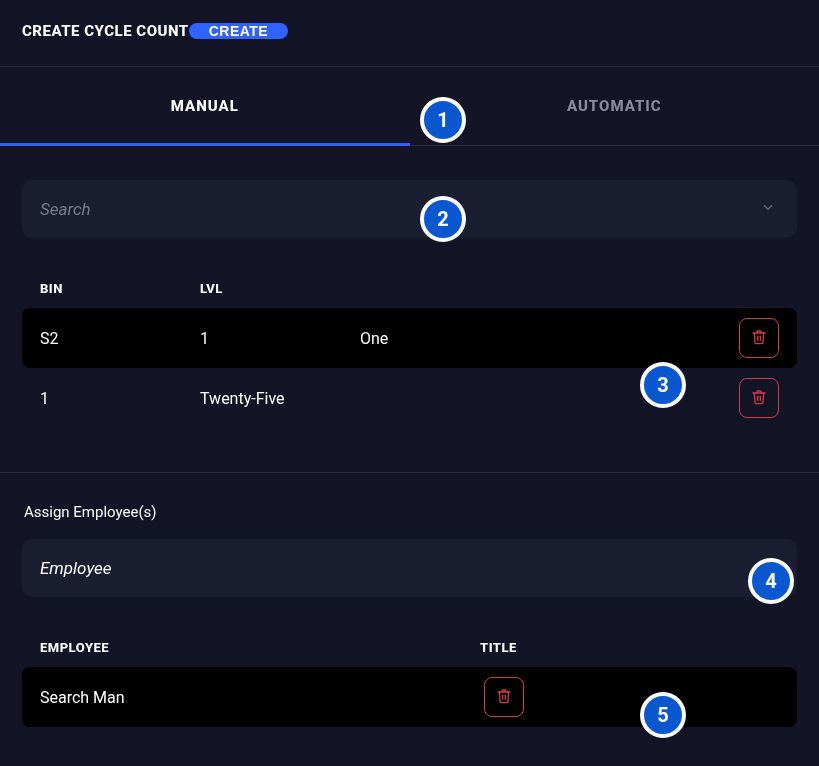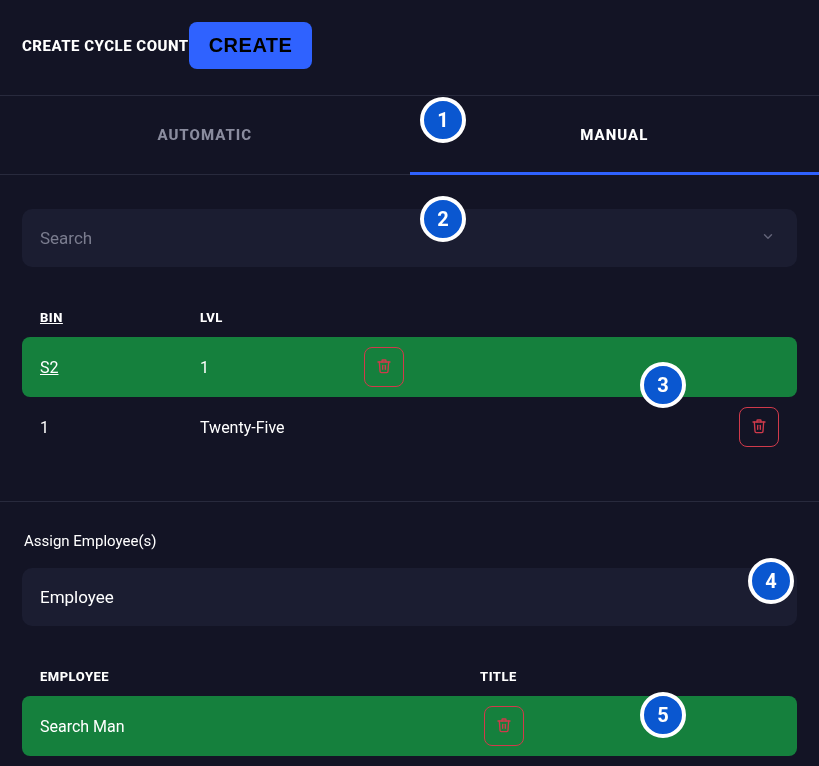--- a/index.html
+++ b/index.html
@@ -21,25 +21,25 @@
     padding: 22px 22px 26px 22px;
   }
   .page-title {
     font-size: 15px;
     font-weight: 800;
     letter-spacing: 0.5px;
     color: #fff;
   }
   .create-btn {
     background: #2f62ff;
-    color: #000000;
+    color: #fef9c3;
     border: none;
     border-radius: 8px;
-    padding: 12px 20px;
-    font-size: 20px;
+    padding: 0 20px;
+    font-size: 14px;
     font-weight: 700;
     letter-spacing: 0.5px;
     cursor: pointer;
   }
 
   .divider {
     height: 1px;
     background: #282a3d;
     width: 100%;
   }
@@ -81,20 +81,21 @@
 
   
   .field {
     background: #1b1d31;
     border-radius: 10px;
     height: 58px;
     display: flex;
     align-items: center;
     padding: 0 18px;
     position: relative;
+    font-style: italic;
   }
   .field.search-field .placeholder {
     color: #7a7c8e;
     font-size: 17px;
   }
   .field.employee-field {
     height: 58px;
   }
   .field.employee-field .value {
     color: #fff;
@@ -132,25 +133,25 @@
     letter-spacing: 0.5px;
     color: #fff;
   }
   .tbl-row {
     height: 60px;
     border-radius: 8px;
     font-size: 16px;
     color: #fff;
   }
   .tbl-row.shaded {
-    background: #15803d;
-  }
-
-  
-  .col-bin   { flex: 0 0 160px; text-decoration: underline; }
+    background: #000000;
+  }
+
+  
+  .col-bin   { flex: 0 0 160px; }
   .col-lvl   { flex: 0 0 160px; }
   .col-shelf { flex: 1 1 auto; }
 
   
   .col-emp   { flex: 0 0 440px; }
   .col-title { flex: 1 1 auto; }
 
   .col-act   { flex: 0 0 44px; display: flex; justify-content: flex-end; }
 
   .del-btn {
@@ -193,22 +194,22 @@
 </head>
 <body>
 
 <div class="header">
   <div class="page-title">CREATE CYCLE COUNT</div>
   <button class="create-btn">CREATE</button>
 </div>
 <div class="divider"></div>
 
 <div class="tabs">
+  <div class="tab active">MANUAL</div>
   <div class="tab">AUTOMATIC</div>
-  <div class="tab active">MANUAL</div>
 </div>
 
 <div class="content">
 
   <div class="field search-field">
     <span class="placeholder">Search</span>
     <span class="chevron">
       <svg width="14" height="14" viewBox="0 0 24 24" fill="none" stroke="currentColor" stroke-width="2.5" stroke-linecap="round" stroke-linejoin="round">
           <polyline points="6 9 12 15 18 9"></polyline>
         </svg>
@@ -218,20 +219,21 @@
   <div class="tbl">
     <div class="tbl-head">
       <div class="col-bin">BIN</div>
       <div class="col-lvl">LVL</div>
       <div class="col-act"></div>
     </div>
 
     <div class="tbl-row shaded">
       <div class="col-bin">S2</div>
       <div class="col-lvl">1</div>
+      <div class="col-shelf">One</div>
       <div class="col-act">
         <button class="del-btn">
           <span>
             <svg width="16" height="16" viewBox="0 0 24 24" fill="none" stroke-width="2" stroke-linecap="round" stroke-linejoin="round">
                 <polyline points="3 6 5 6 21 6"></polyline>
                 <path d="M19 6l-1 14a2 2 0 0 1-2 2H8a2 2 0 0 1-2-2L5 6"></path>
                 <path d="M10 11v6"></path>
                 <path d="M14 11v6"></path>
                 <path d="M9 6V4a1 1 0 0 1 1-1h4a1 1 0 0 1 1 1v2"></path>
               </svg>

